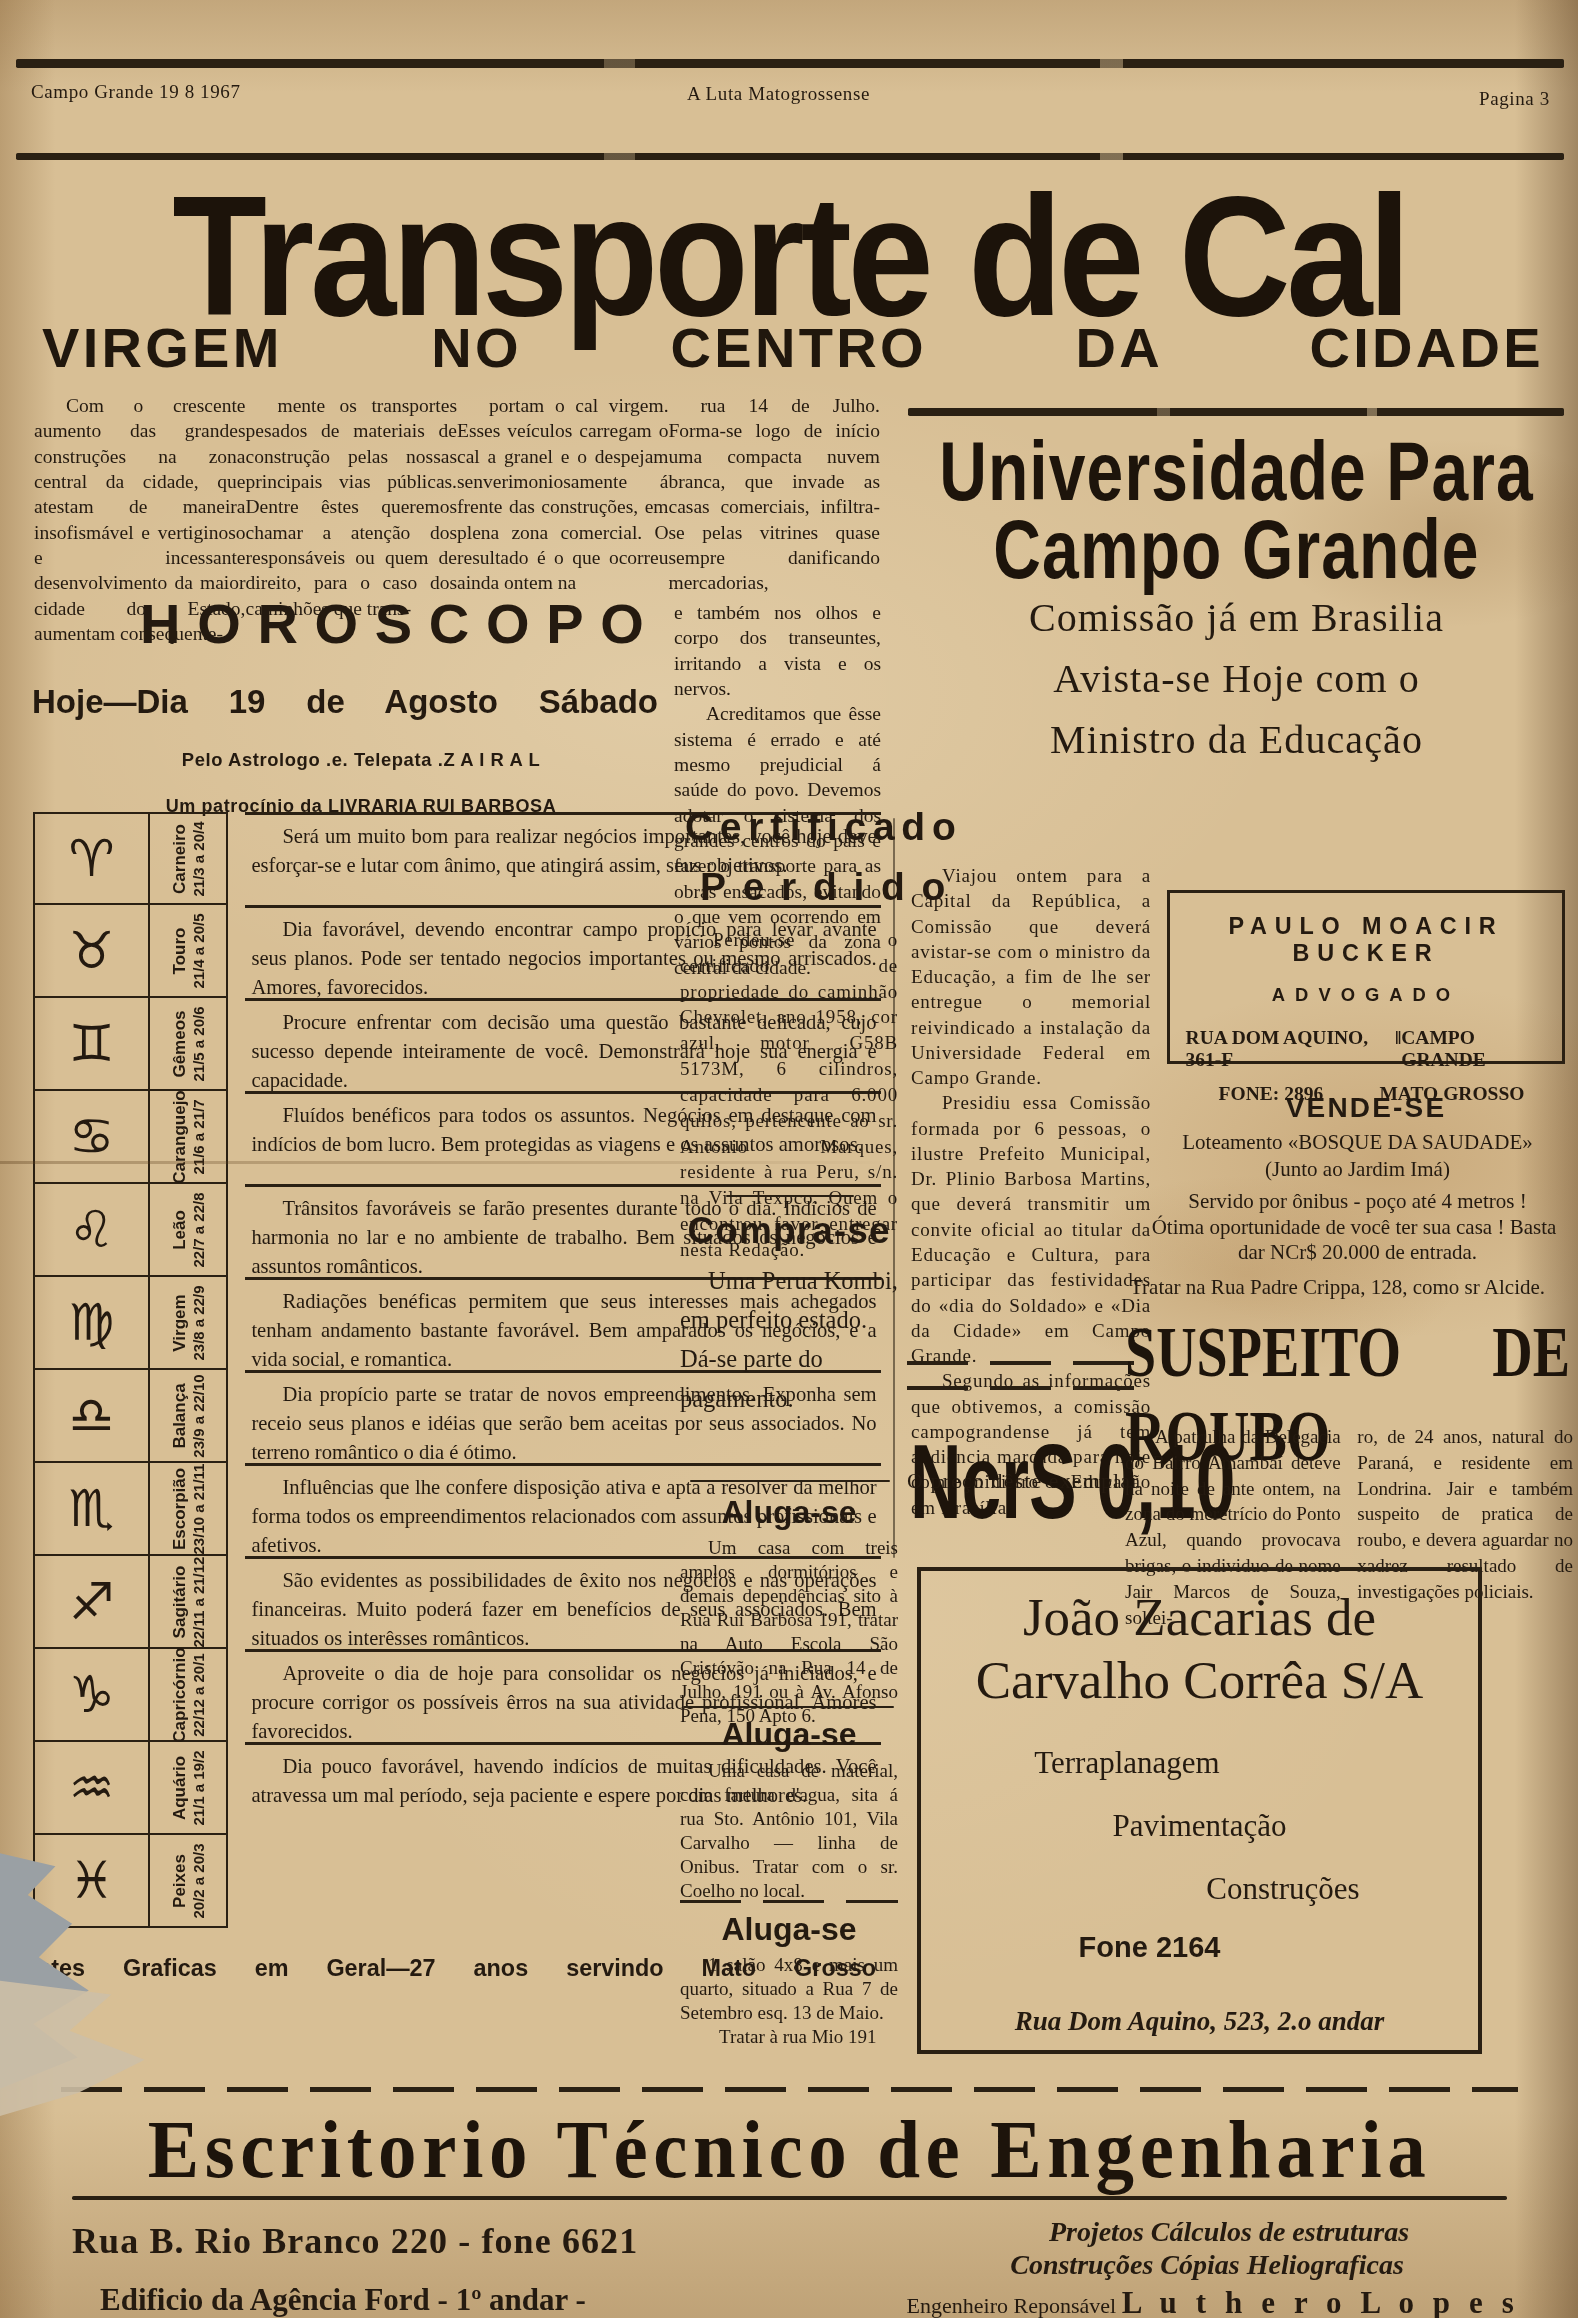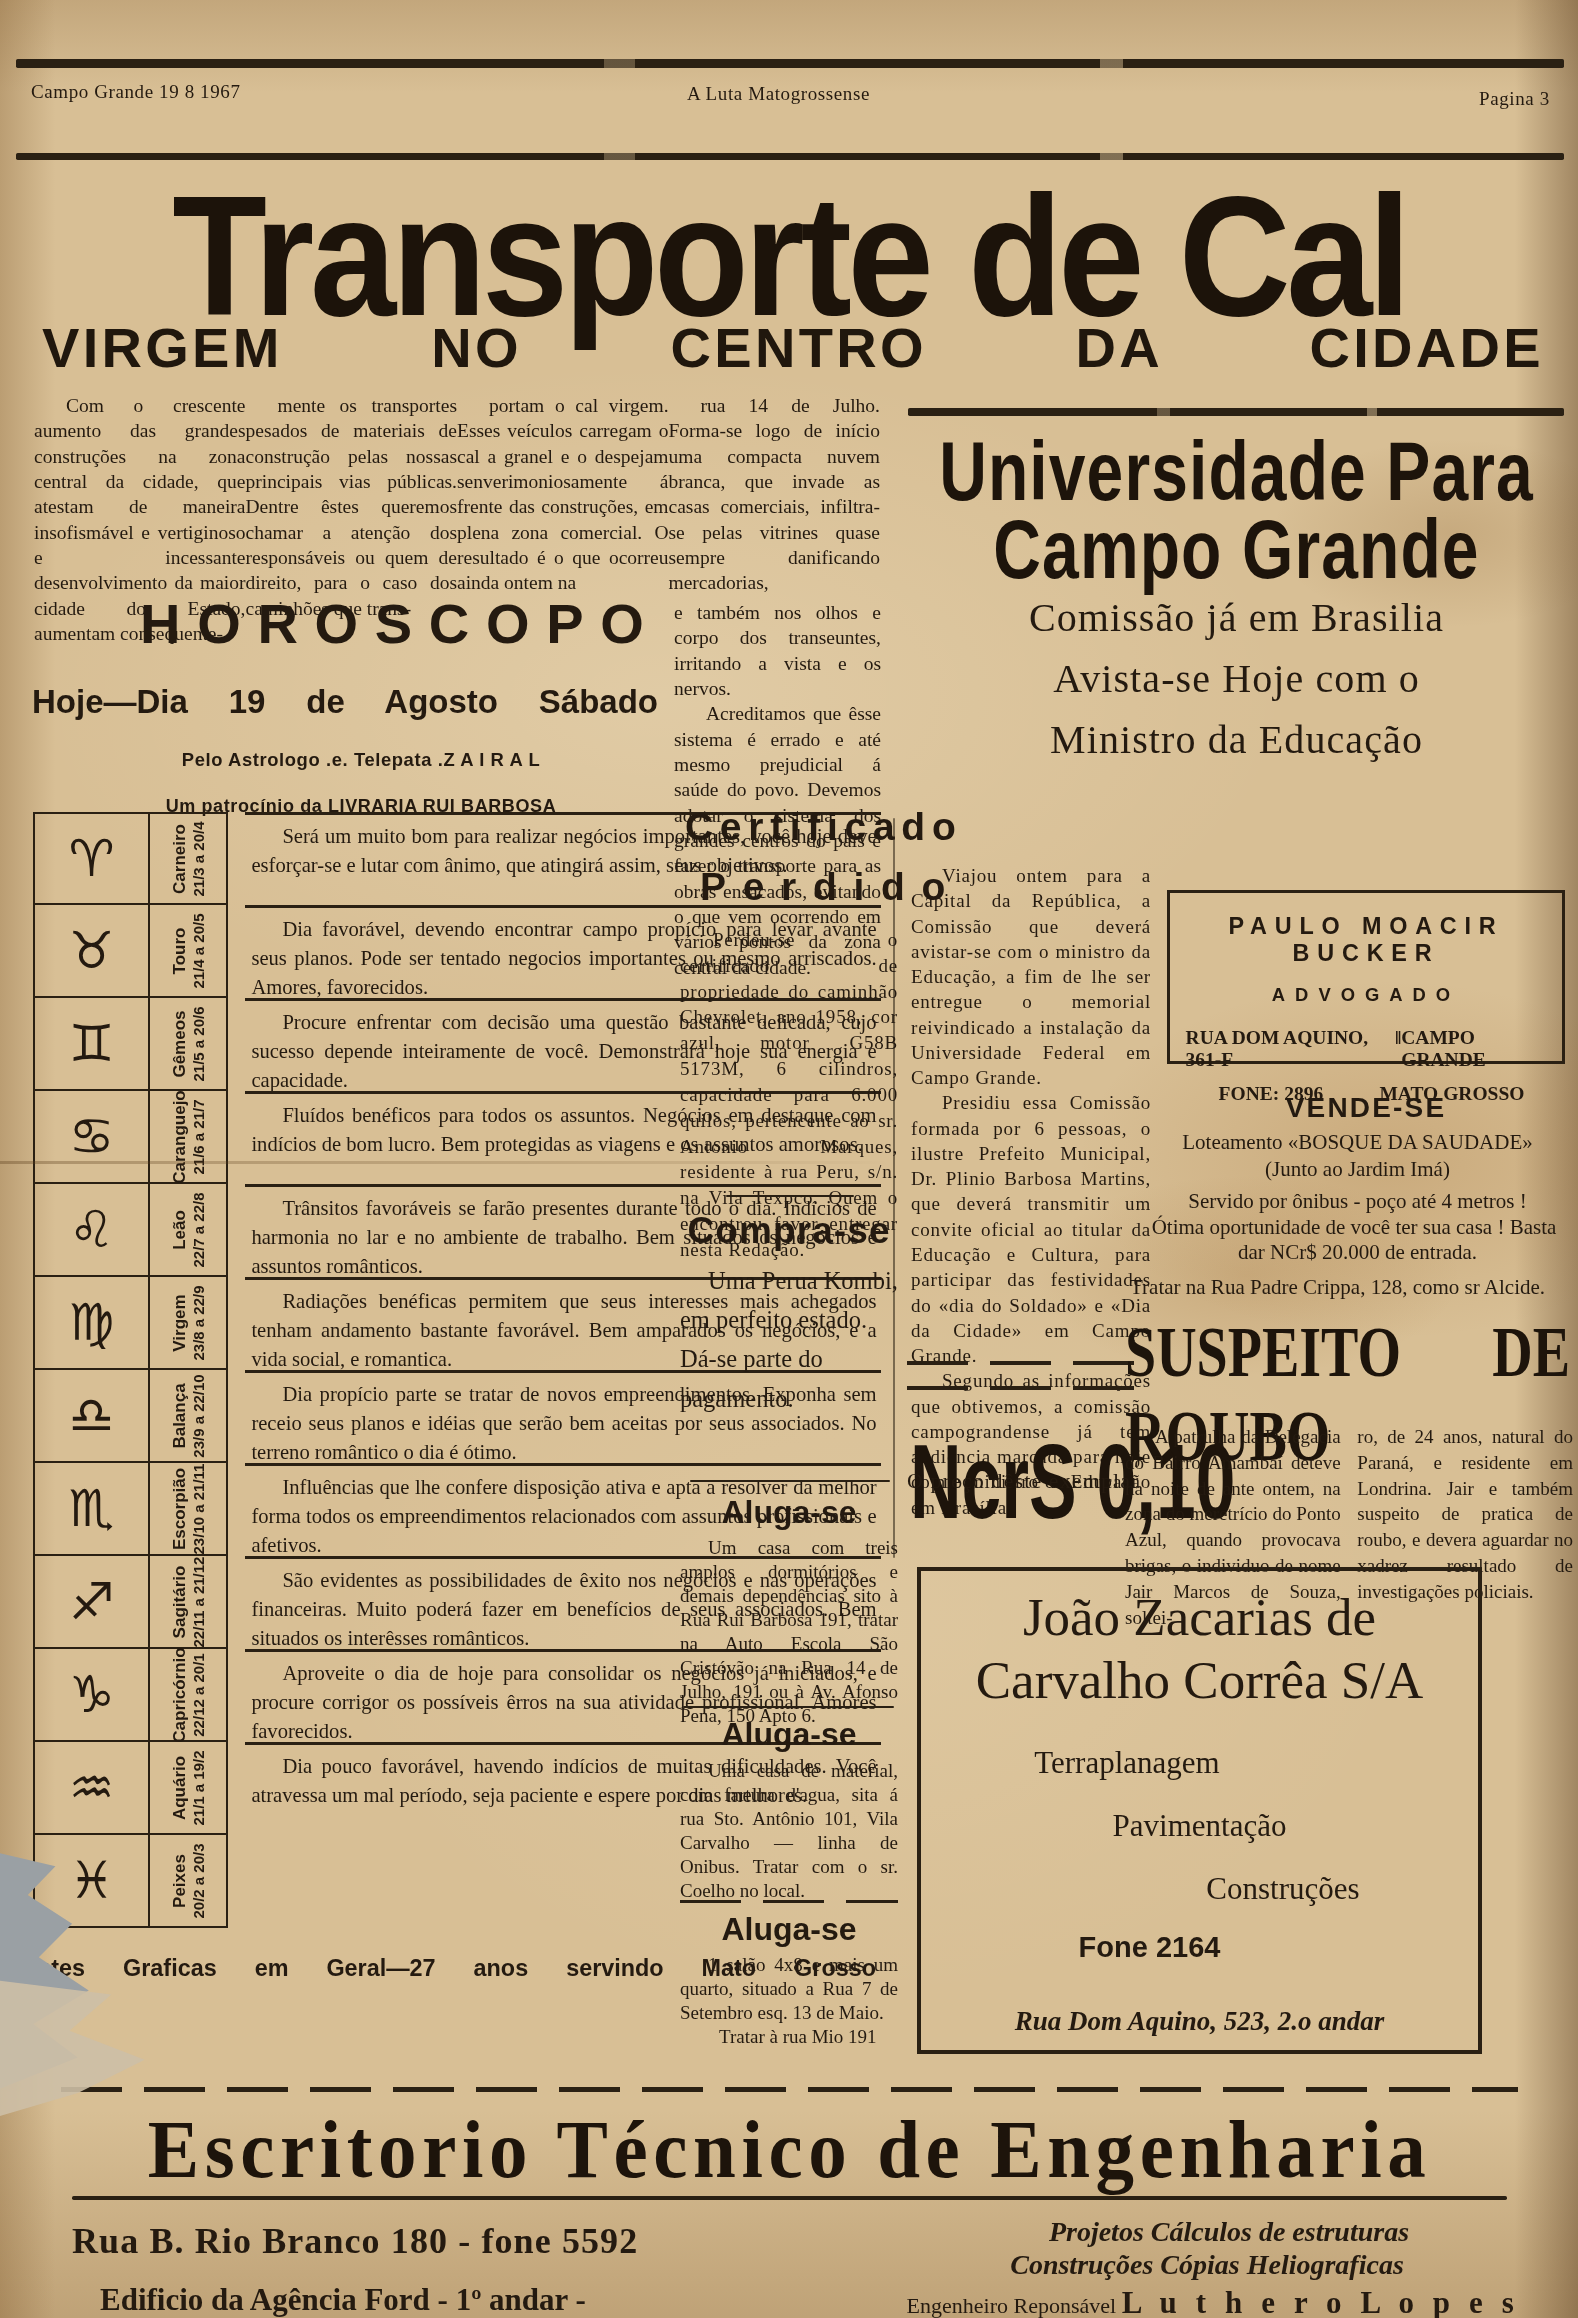--- a/index.html
+++ b/index.html
@@ -407,21 +407,21 @@
     <div class="sv" style="margin-top:32px;margin-right:145px;">Terraplanagem</div>
     <div class="sv" style="margin-top:27px;">Pavimentação</div>
     <div class="sv" style="margin-top:27px;margin-left:167px;">Construções</div>
     <div class="ph" style="margin-top:24.5px;margin-right:100px;">Fone 2164</div>
     <div class="ad" style="margin-top:42px;">Rua Dom Aquino, 523, 2.o andar</div>
   </div>
 
   <div class="abs dashrow" style="left:61px;top:2087px;width:1457px;height:5px;"></div>
   <div class="abs eng-t ctr" style="left:33px;top:2101px;width:1513px;">Escritorio Técnico de Engenharia</div>
   <div class="abs rule" style="left:72px;top:2196px;width:1435px;height:3.9px;"></div>
-  <div class="abs eng-l1" style="left:72px;top:2220px;">Rua B. Rio Branco 180 - fone 5592</div>
+  <div class="abs eng-l1" style="left:72px;top:2220px;">Rua B. Rio Branco 220 - fone 6621</div>
   <div class="abs eng-l2" style="left:100px;top:2282px;">Edificio da Agência Ford - 1º andar -</div>
   <div class="abs eng-r ctr" style="left:923px;top:2216px;width:612px;">Projetos Cálculos de estruturas</div>
   <div class="abs eng-r ctr" style="left:901px;top:2249px;width:612px;">Construções   Cópias Heliograficas</div>
   <div class="abs eng-resp" style="left:868px;top:2285px;width:690px;text-align:center;">
     <span>Engenheiro Reponsável</span>
     <span class="nmr">L u t h e r o  L o p e s</span>
   </div>
 
   <div class="abs tear1"></div>
   <div class="abs tear2"></div>

